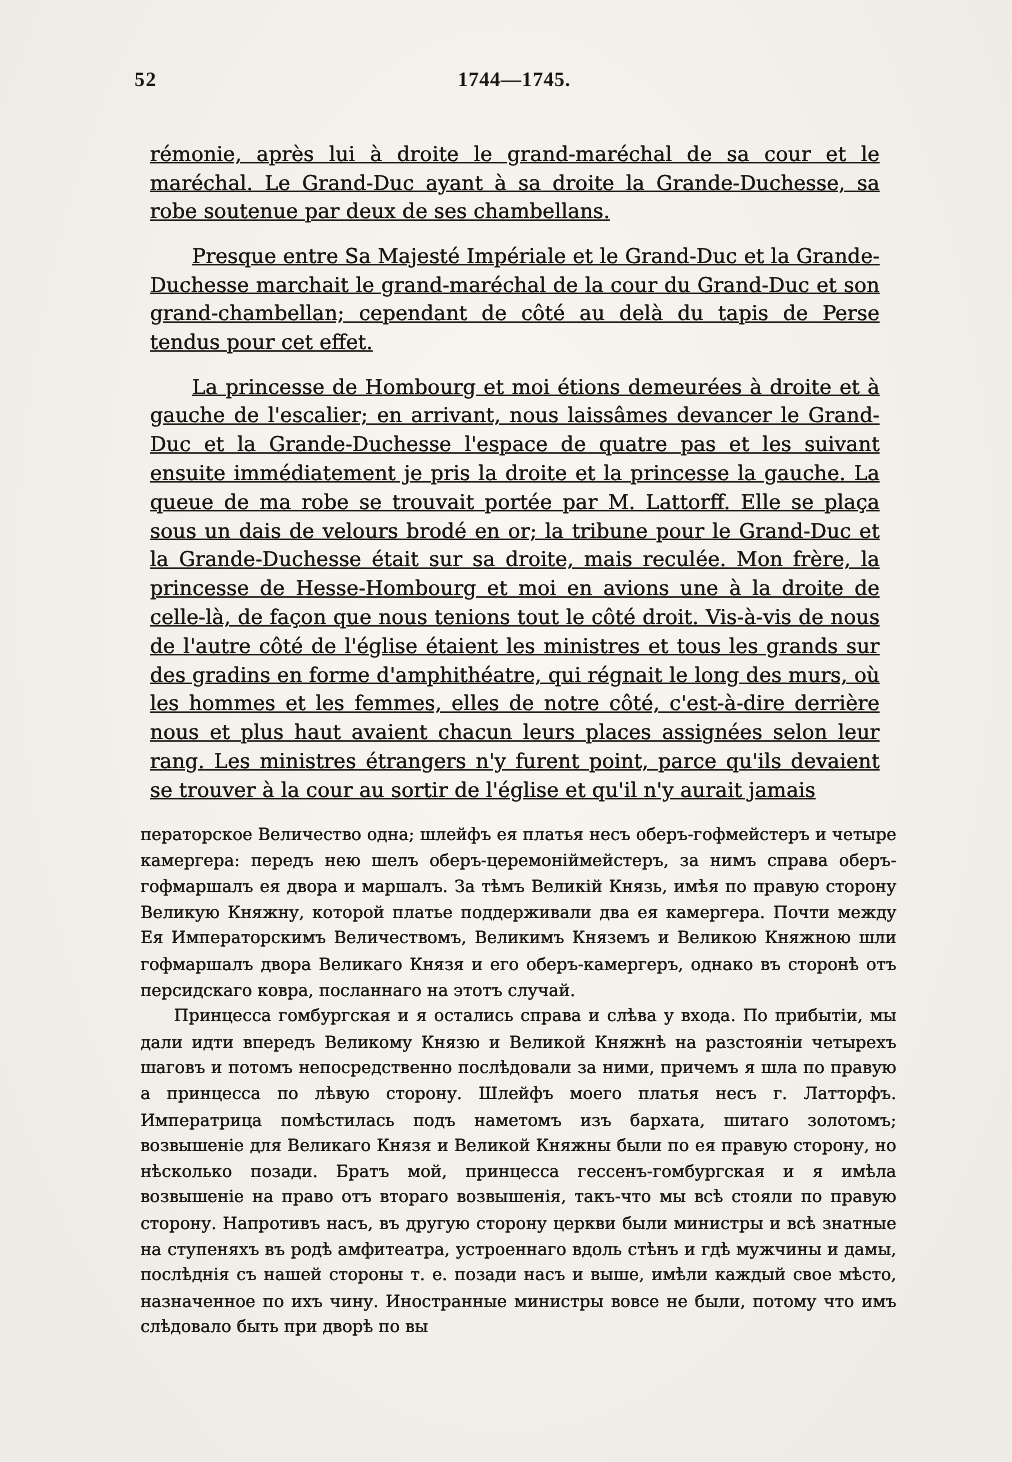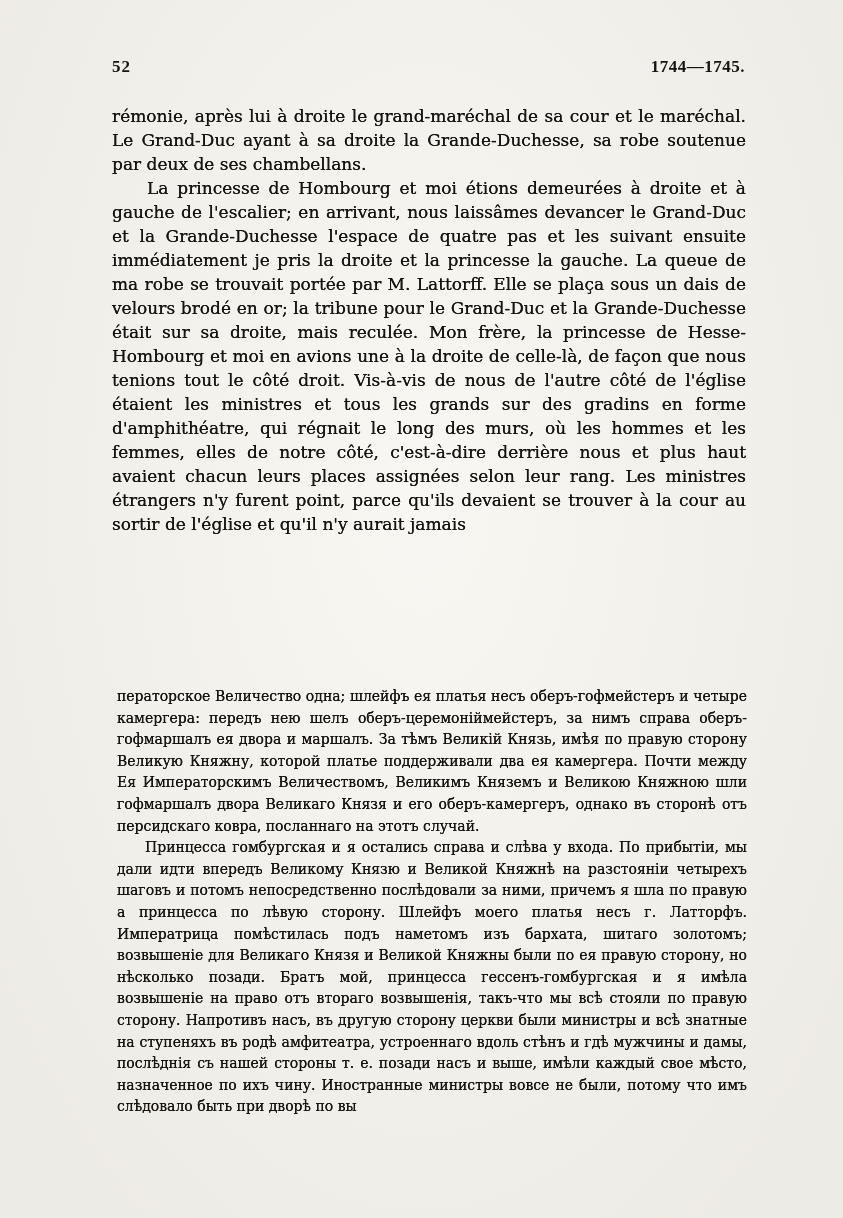--- a/index.html
+++ b/index.html
@@ -35,37 +35,38 @@
   .page-number {
     position: absolute;
     left: 0;
     top: 0;
     letter-spacing: 1px;
   }
   .header-title {
     position: absolute;
     left: 0;
     right: 0;
-    text-align: right;
+    text-align: center;
     letter-spacing: 0.5px;
   }
   .main-text {
     position: absolute;
     top: 104px;
     left: 112px;
     width: 634px;
     font-size: 17px;
     line-height: 24px;
     text-align: justify;
     text-shadow: 0 0 0.45px currentColor; 
   }
   .main-text p {
-    margin: 0;
+    margin: 13px;
     text-indent: 35px;
     hyphens: auto;
+    text-decoration: underline;
     -webkit-hyphens: auto;
   }
   .main-text p.no-indent {
     text-indent: 0;
   }
   .footnote-text {
     position: absolute;
     top: 686px;
     left: 117px;
     width: 630px;
@@ -89,20 +90,21 @@
 
 <div class="scan-page">
 
   <div class="page-header">
     <span class="page-number">52</span>
     <span class="header-title">1744—1745.</span>
   </div>
 
   <div class="main-text" lang="fr">
     <p class="no-indent">rémonie, après lui à droite le grand-maréchal de sa cour et le maréchal. Le Grand-Duc ayant à sa droite la Grande-Duchesse, sa robe soutenue par deux de ses chambellans.</p>
+    <p>Presque entre Sa Majesté Impériale et le Grand-Duc et la Grande-Duchesse marchait le grand-maréchal de la cour du Grand-Duc et son grand-chambellan; cependant de côté au delà du tapis de Perse tendus pour cet effet.</p>
     <p>La princesse de Hombourg et moi étions demeurées à droite et à gauche de l'escalier; en arrivant, nous laissâmes devancer le Grand-Duc et la Grande-Duchesse l'espace de quatre pas et les suivant ensuite immédiatement je pris la droite et la princesse la gauche. La queue de ma robe se trouvait portée par M. Lattorff. Elle se plaça sous un dais de velours brodé en or; la tribune pour le Grand-Duc et la Grande-Duchesse était sur sa droite, mais reculée. Mon frère, la princesse de Hesse-Hombourg et moi en avions une à la droite de celle-là, de façon que nous tenions tout le côté droit. Vis-à-vis de nous de l'autre côté de l'église étaient les ministres et tous les grands sur des gradins en forme d'amphithéatre, qui régnait le long des murs, où les hommes et les femmes, elles de notre côté, c'est-à-dire derrière nous et plus haut avaient chacun leurs places assignées selon leur rang. Les ministres étrangers n'y furent point, parce qu'ils devaient se trouver à la cour au sortir de l'église et qu'il n'y aurait jamais</p>
   </div>
 
   <div class="footnote-text" lang="ru">
     <p class="no-indent">ператорское Величество одна; шлейфъ ея платья несъ оберъ-гофмейстеръ и четыре камергера: передъ нею шелъ оберъ-церемоніймейстеръ, за нимъ справа оберъ-гофмаршалъ ея двора и маршалъ. За тѣмъ Великій Князь, имѣя по правую сторону Великую Княжну, которой платье поддерживали два ея камергера. Почти между Ея Императорскимъ Величествомъ, Великимъ Княземъ и Великою Княжною шли гофмаршалъ двора Великаго Князя и его оберъ-камергеръ, однако въ сторонѣ отъ персидскаго ковра, посланнаго на этотъ случай.</p>
     <p>Принцесса гомбургская и я остались справа и слѣва у входа. По прибытіи, мы дали идти впередъ Великому Князю и Великой Княжнѣ на разстояніи четырехъ шаговъ и потомъ непосредственно послѣдовали за ними, причемъ я шла по правую а принцесса по лѣвую сторону. Шлейфъ моего платья несъ г. Латторфъ. Императрица помѣстилась подъ наметомъ изъ бархата, шитаго золотомъ; возвышеніе для Великаго Князя и Великой Княжны были по ея правую сторону, но нѣсколько позади. Братъ мой, принцесса гессенъ-гомбургская и я имѣла возвышеніе на право отъ втораго возвышенія, такъ-что мы всѣ стояли по правую сторону. Напротивъ насъ, въ другую сторону церкви были министры и всѣ знатные на ступеняхъ въ родѣ амфитеатра, устроеннаго вдоль стѣнъ и гдѣ мужчины и дамы, послѣднія съ нашей стороны т. е. позади насъ и выше, имѣли каждый свое мѣсто, назначенное по ихъ чину. Иностранные министры вовсе не были, потому что имъ слѣдовало быть при дворѣ по вы</p>
   </div>
 
 </div>
 

